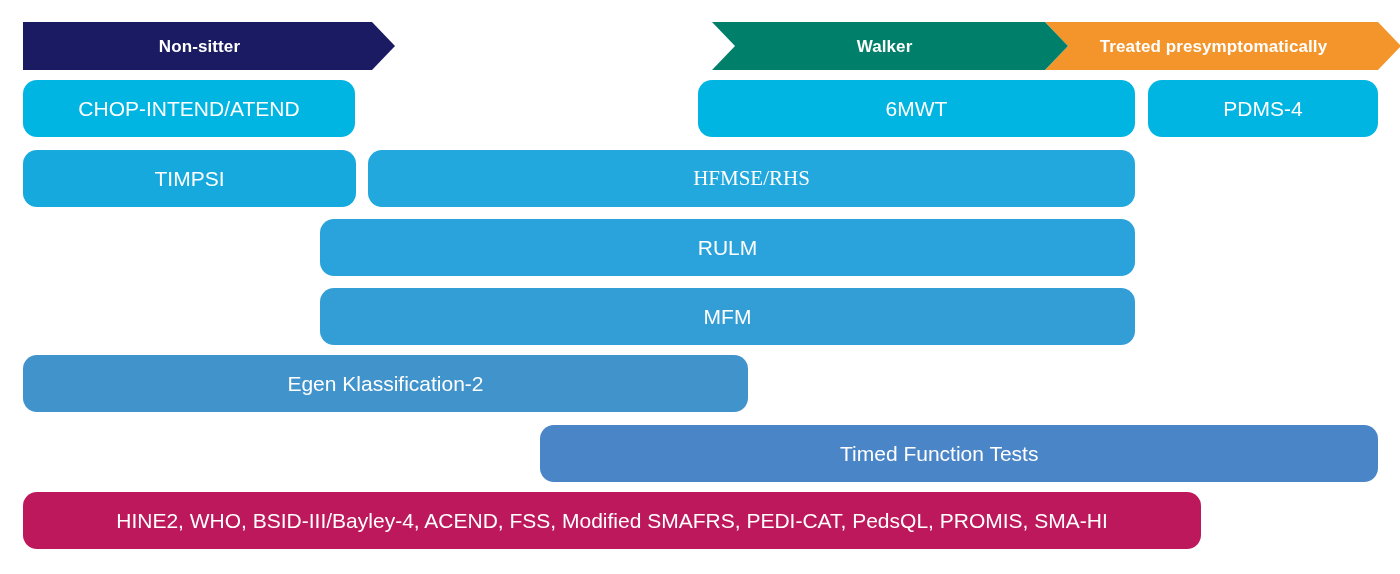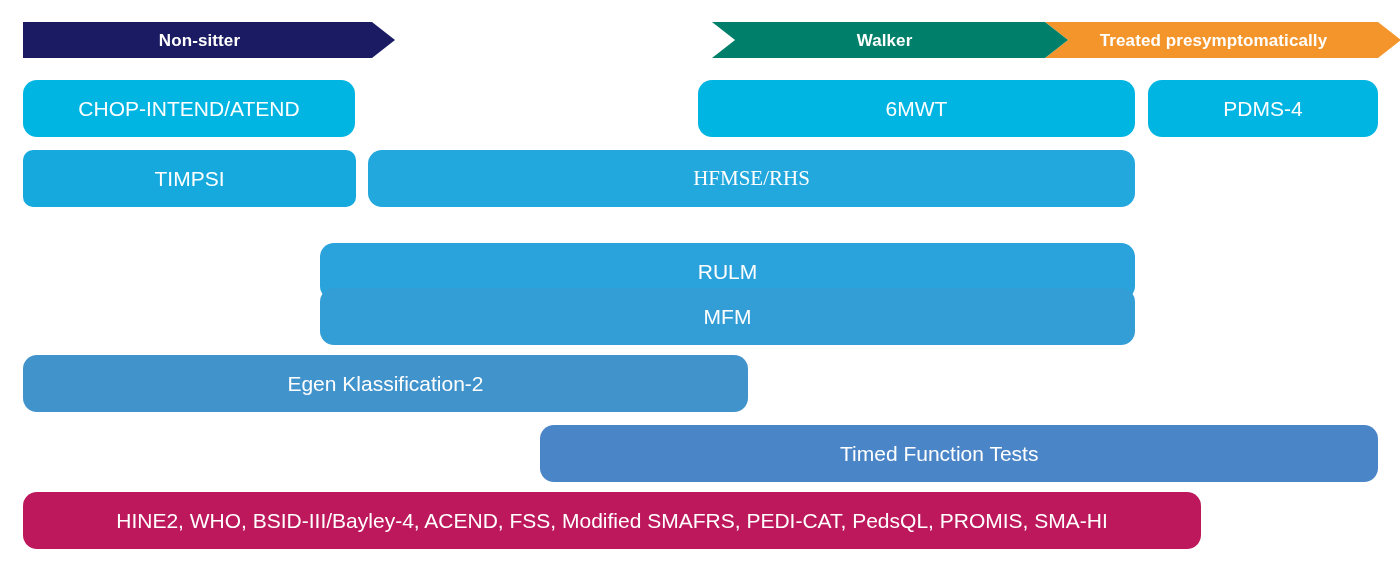--- a/index.html
+++ b/index.html
@@ -22,21 +22,21 @@
   .arrow-band {
     position: absolute;
     left: 23px;
     top: 22px;
     width: 1355px;
     height: 48px;
   }
   .arrow-seg {
     position: absolute;
     top: 0;
-    height: 36px;
+    height: 48px;
     display: flex;
     align-items: center;
     justify-content: center;
     color: #ffffff;
     font-size: 17px;
     font-weight: bold;
     letter-spacing: 0.1px;
     white-space: nowrap;
   }
   .arrow-seg .seg-label {
@@ -91,27 +91,27 @@
   <div id="bars-layer">
       <div class="bar" style="left: 23px; top: 80px; width: 332px; background: rgb(0, 181, 226);">
         <span class="bar-label">CHOP-INTEND/ATEND</span>
       </div>
       <div class="bar" style="left: 698px; top: 80px; width: 437px; background: rgb(0, 181, 226);">
         <span class="bar-label">6MWT</span>
       </div>
       <div class="bar" style="left: 1148px; top: 80px; width: 230px; background: rgb(0, 181, 226);">
         <span class="bar-label">PDMS-4</span>
       </div>
-      <div class="bar" style="left: 23px; top: 150px; width: 333px; background: rgb(21, 169, 221); border-radius: 10px;">
+      <div class="bar" style="left: 23px; top: 150px; width: 333px; background: rgb(21, 169, 221);">
         <span class="bar-label">TIMPSI</span>
       </div>
       <div class="bar" style="left: 368px; top: 150px; width: 767px; background: rgb(35, 168, 222); font-family: Liberation Serif, serif;">
         <span class="bar-label">HFMSE/RHS</span>
       </div>
-      <div class="bar" style="left: 320px; top: 219px; width: 815px; background: rgb(42, 163, 220); margin-top: 24px;">
+      <div class="bar" style="left: 320px; top: 219px; width: 815px; background: rgb(42, 163, 220);">
         <span class="bar-label">RULM</span>
       </div>
       <div class="bar" style="left: 320px; top: 288px; width: 815px; background: rgb(51, 158, 214);">
         <span class="bar-label">MFM</span>
       </div>
       <div class="bar" style="left: 23px; top: 355px; width: 725px; background: rgb(65, 147, 204);">
         <span class="bar-label">Egen Klassification-2</span>
       </div>
       <div class="bar offset-label" style="left: 540px; top: 425px; width: 838px; background: rgb(74, 133, 200);">
         <span class="bar-label" style="margin-left: 290px;">Timed Function Tests</span>

